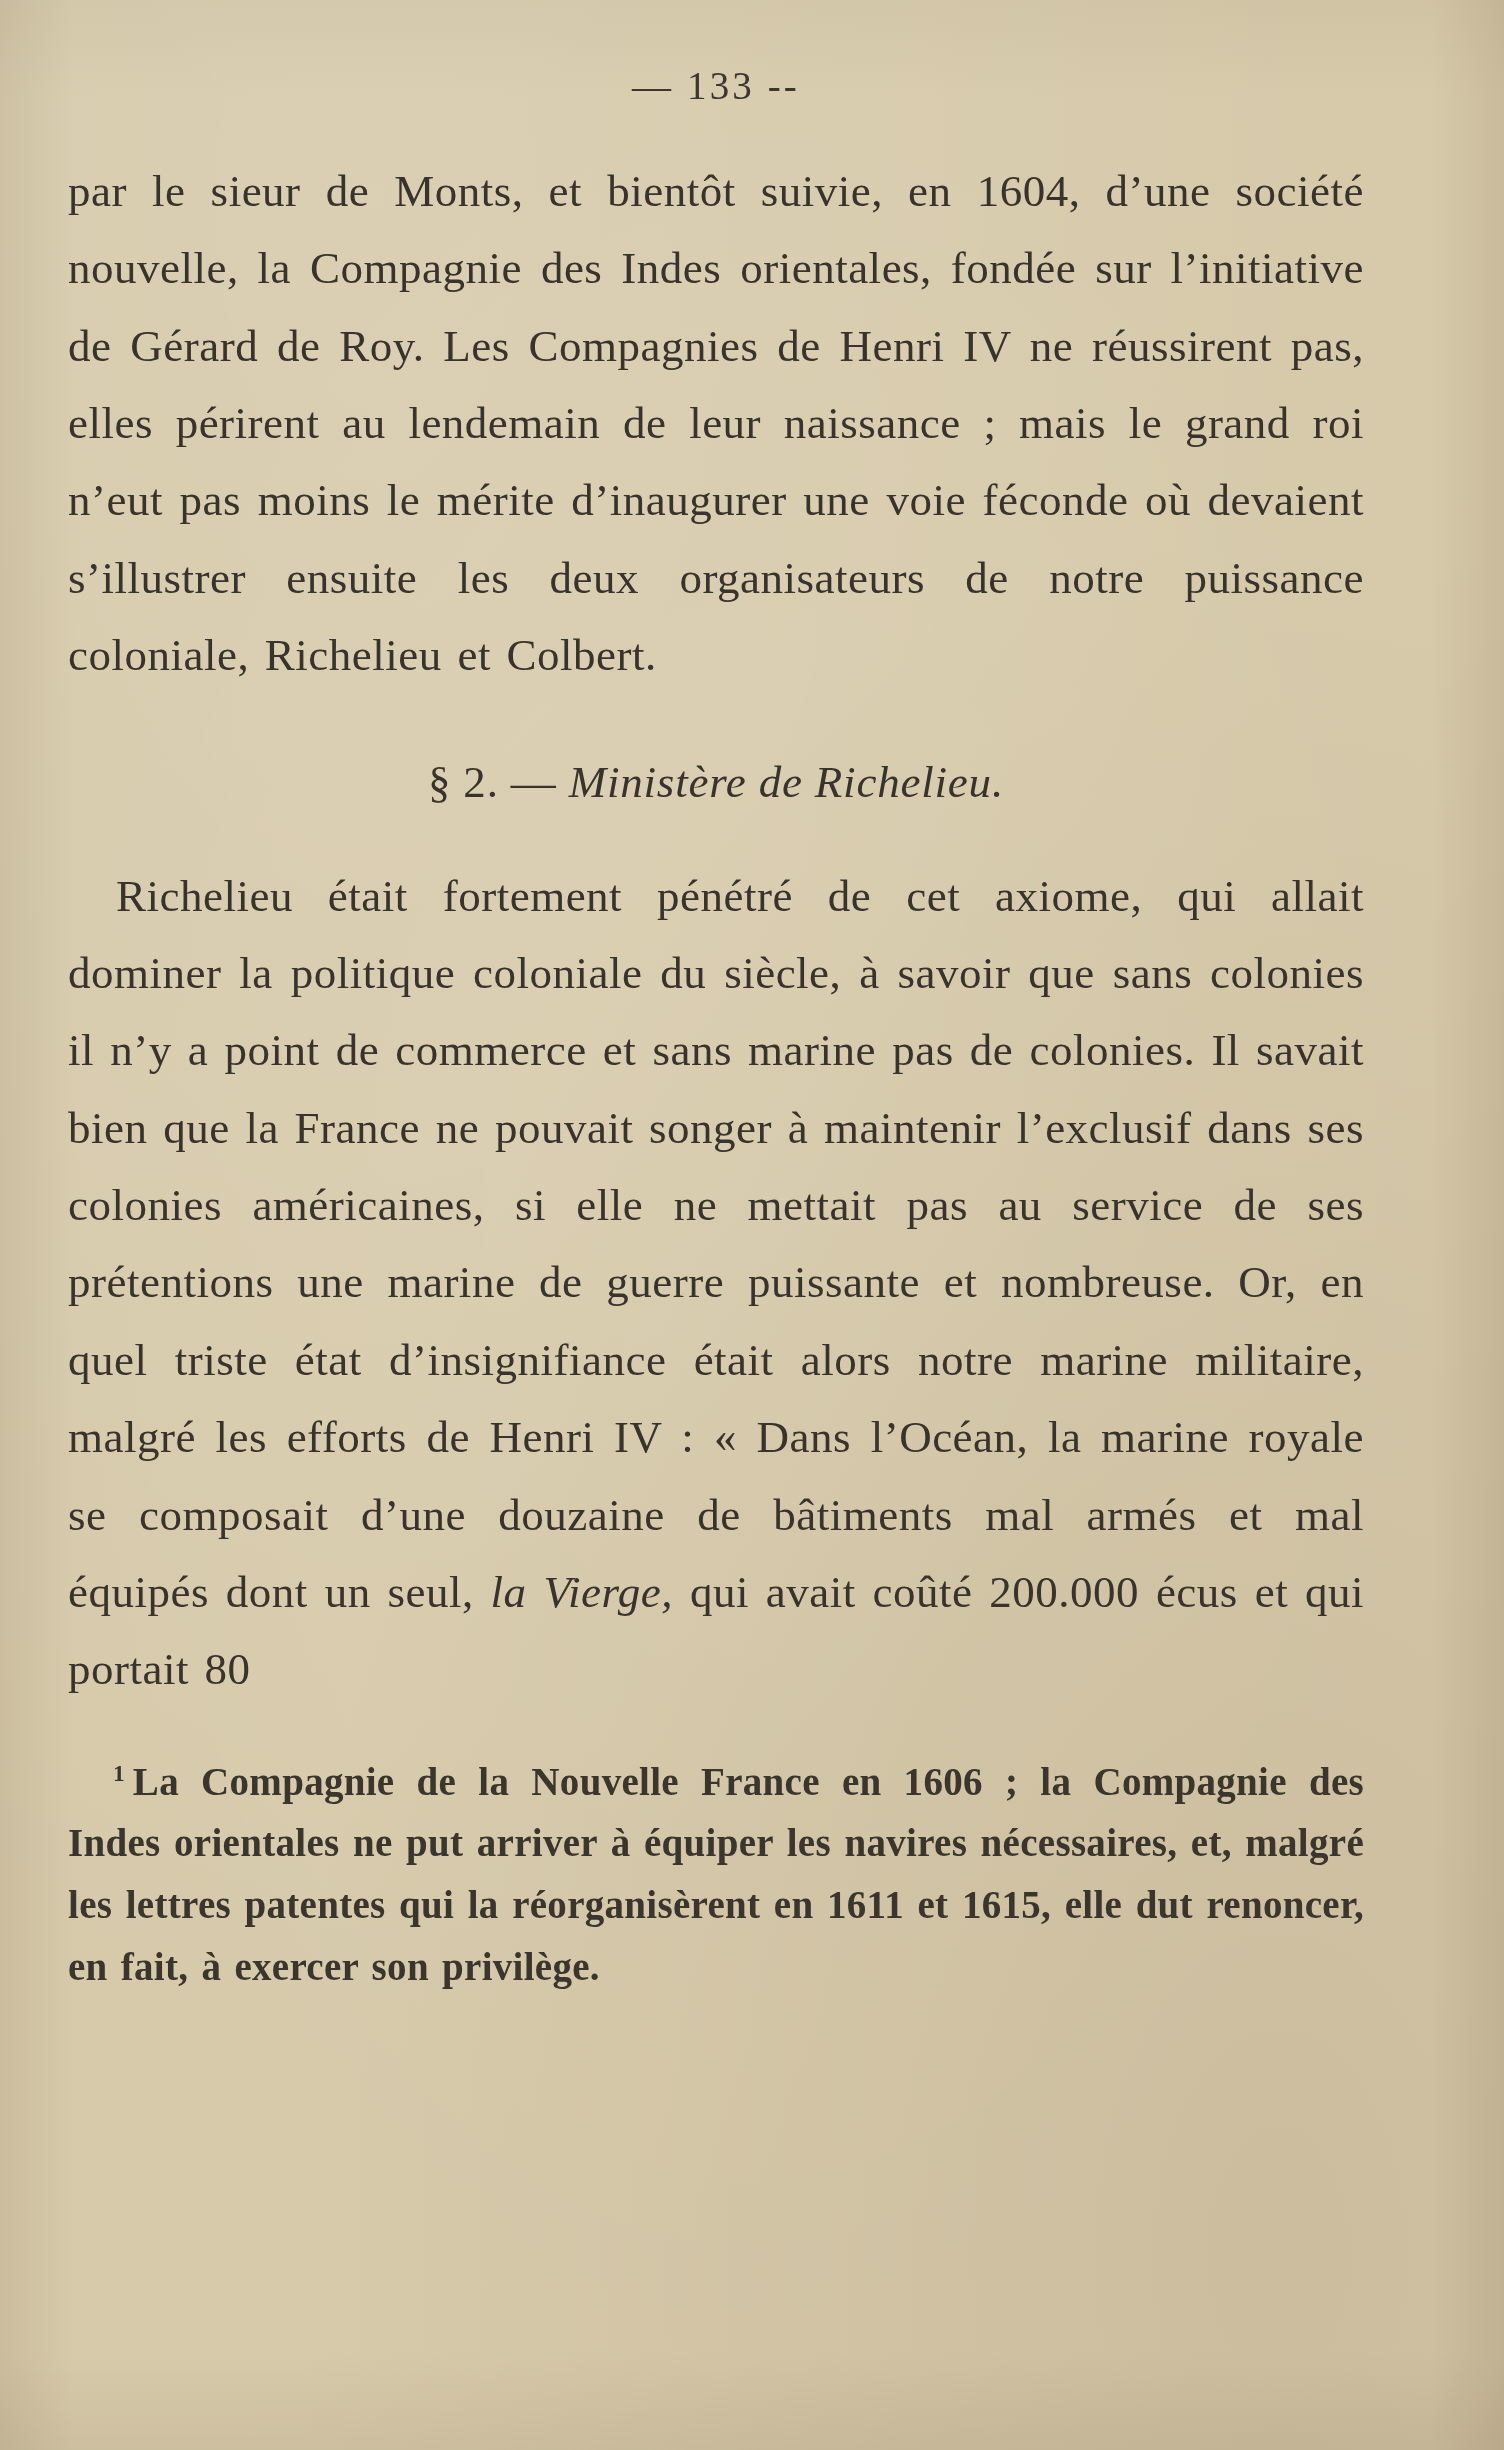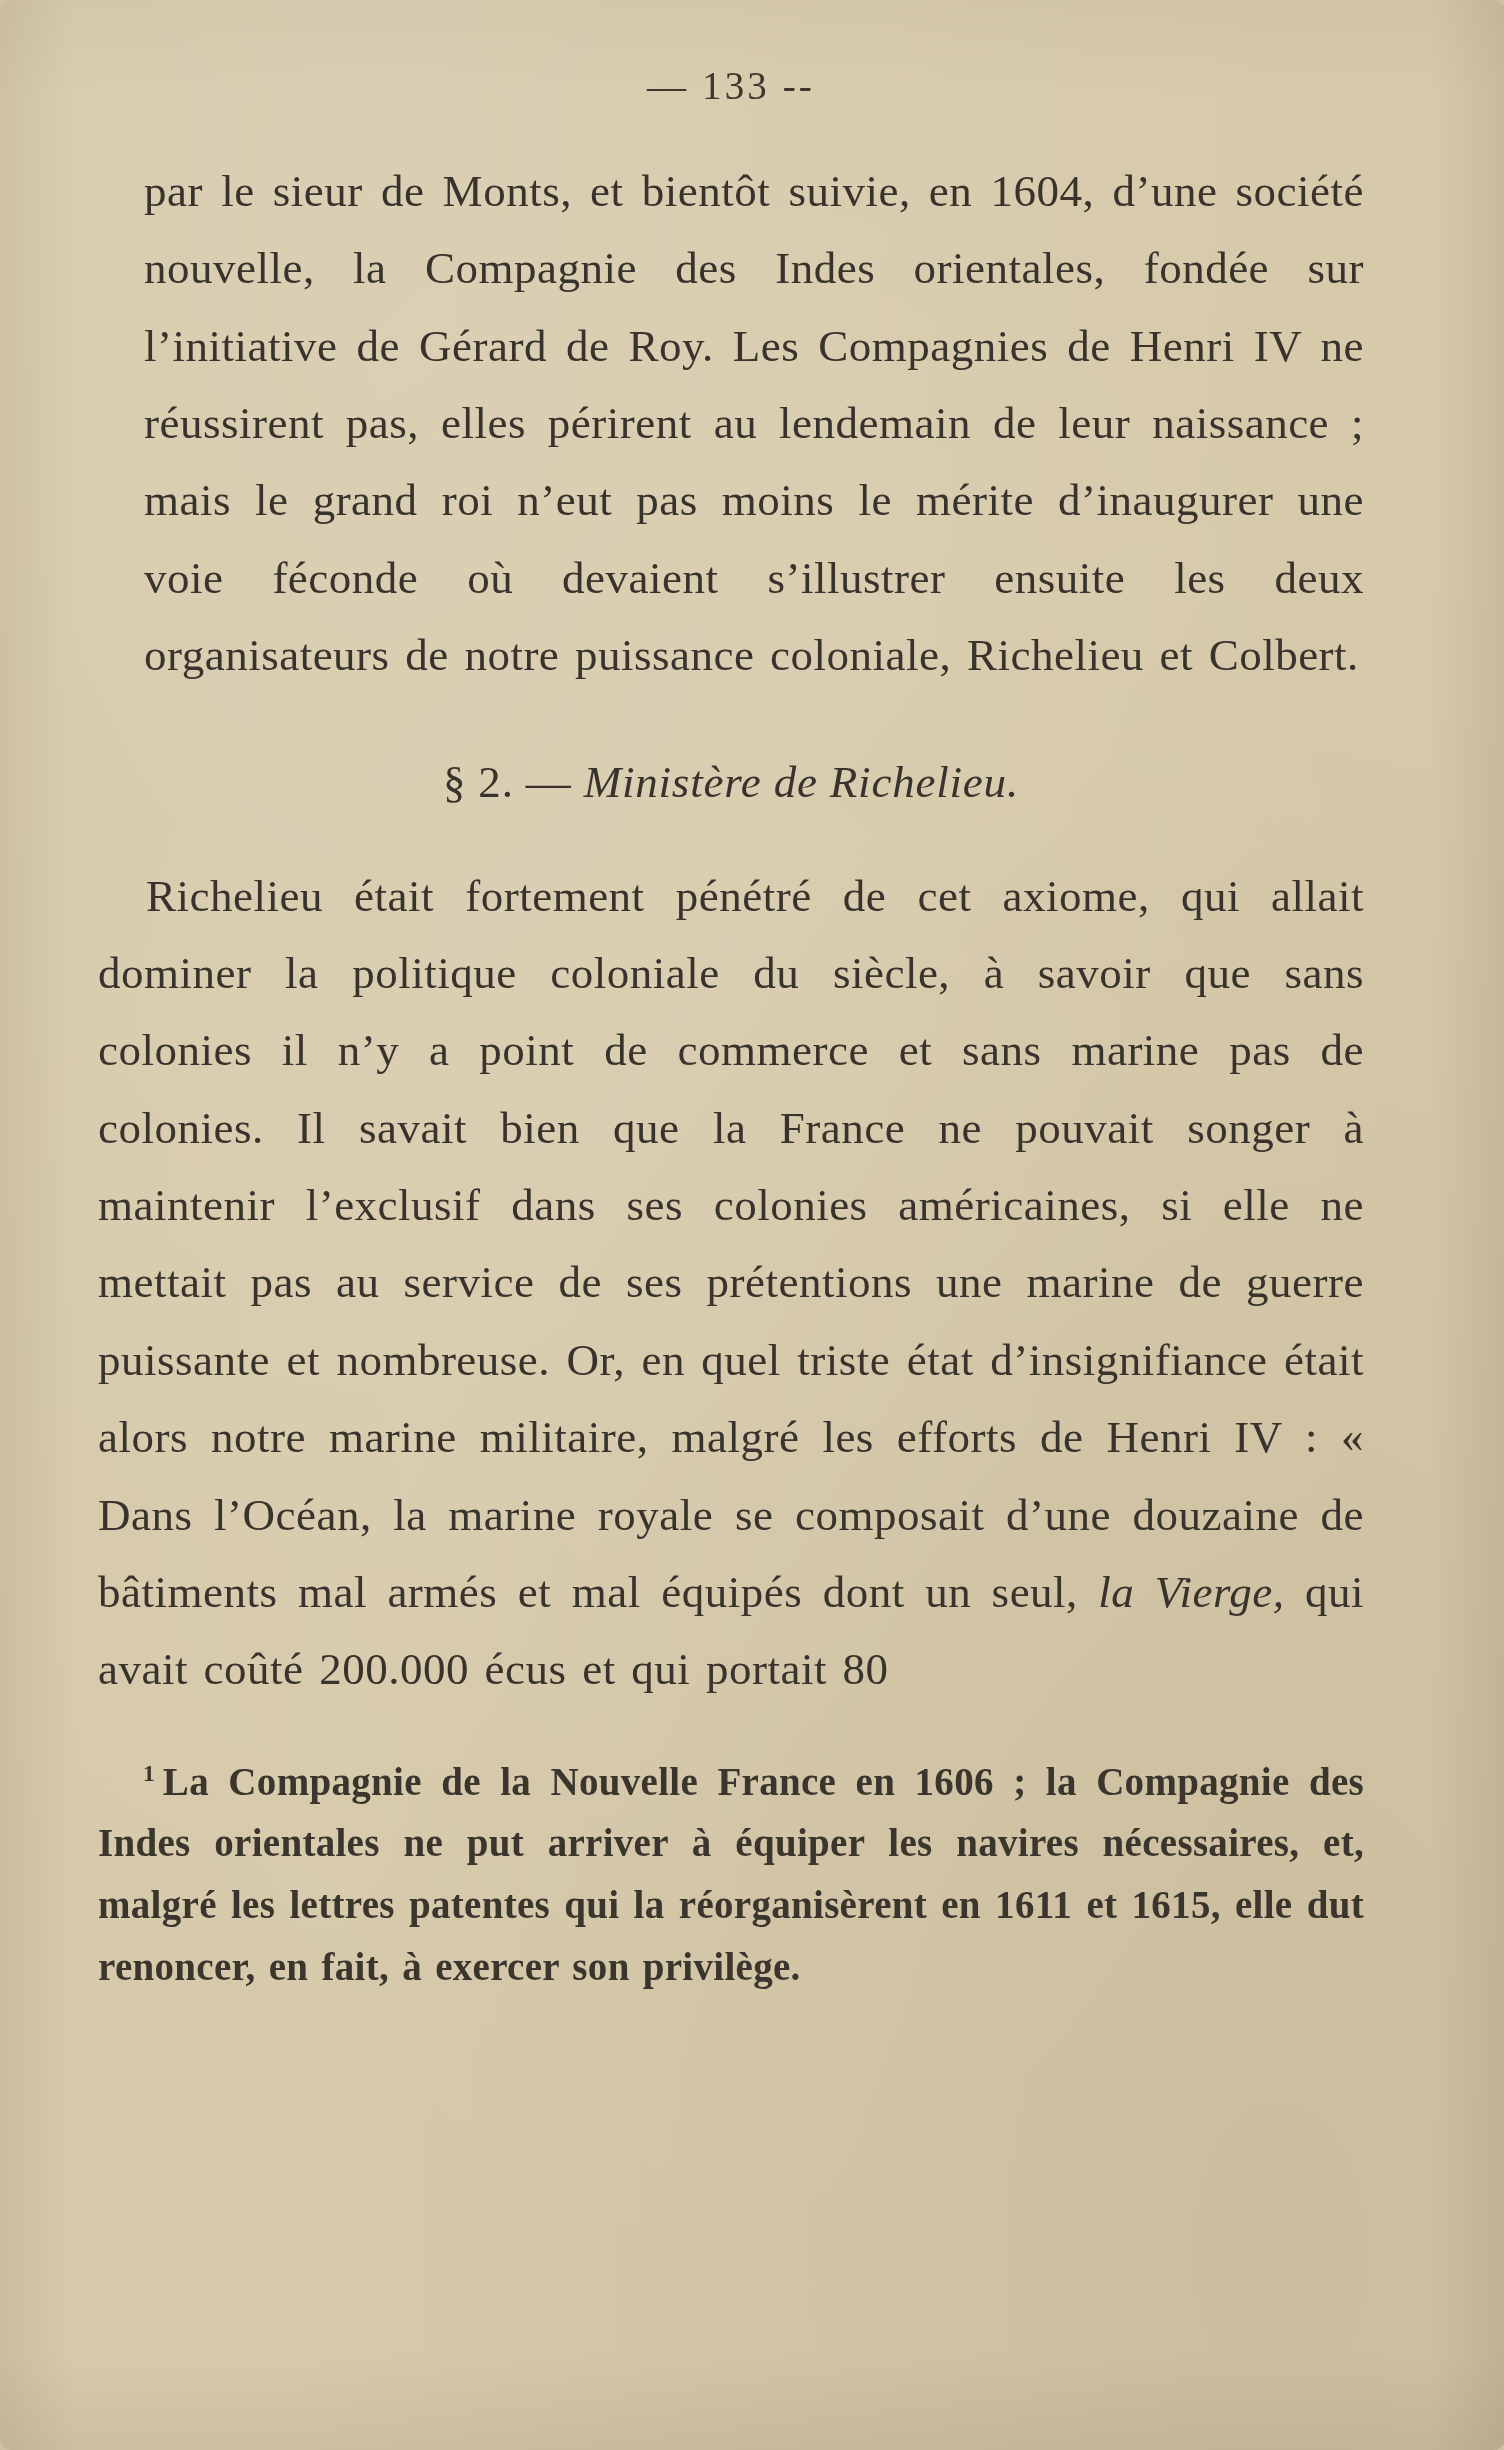--- a/index.html
+++ b/index.html
@@ -23,42 +23,41 @@
     width: 1505px;
     height: 2450px;
     background-color: var(--paper);
     background-image:
       radial-gradient(ellipse at 25% 8%, rgba(255,255,255,0.10), transparent 60%),
       radial-gradient(ellipse at 85% 92%, rgba(115,92,58,0.12), transparent 55%),
       radial-gradient(ellipse at 50% 50%, rgba(255,250,235,0.06), transparent 70%),
       linear-gradient(90deg, rgba(110,90,60,0.12), rgba(0,0,0,0) 5%, rgba(0,0,0,0) 95%, rgba(110,90,60,0.14)),
       linear-gradient(180deg, rgba(110,90,60,0.06), rgba(0,0,0,0) 4%, rgba(0,0,0,0) 96%, rgba(110,90,60,0.10));
     color: var(--ink);
-    padding: 55px 141px 47px 98px;
-    border-radius: 12px;
+    padding: 55px 141px 47px 68px;
   }
   .page-number {
     text-align: center;
     font-size: 39px;
     letter-spacing: 3.1px;
     color: #3c372f;
     margin: 7.8px 0 45px 0;
   }
   .para {
     font-size: 45px;
     line-height: 1.72;
     text-align: justify;
     letter-spacing: 0.5px;
     word-spacing: 3.9px;
     margin: 0;
     hyphens: none;
     color: var(--ink);
   }
   .para.indent { text-indent: 48px; }
-  .para.no-indent { text-indent: 0; margin-left: 46px; }
+  .para.no-indent { text-indent: 0; }
   .section-heading {
     text-align: center;
     font-size: 45px;
     margin: 61px 0 50px 0;
     letter-spacing: 0.8px;
     color: var(--ink);
   }
   .section-heading .title-italic {
     font-style: italic;
   }

